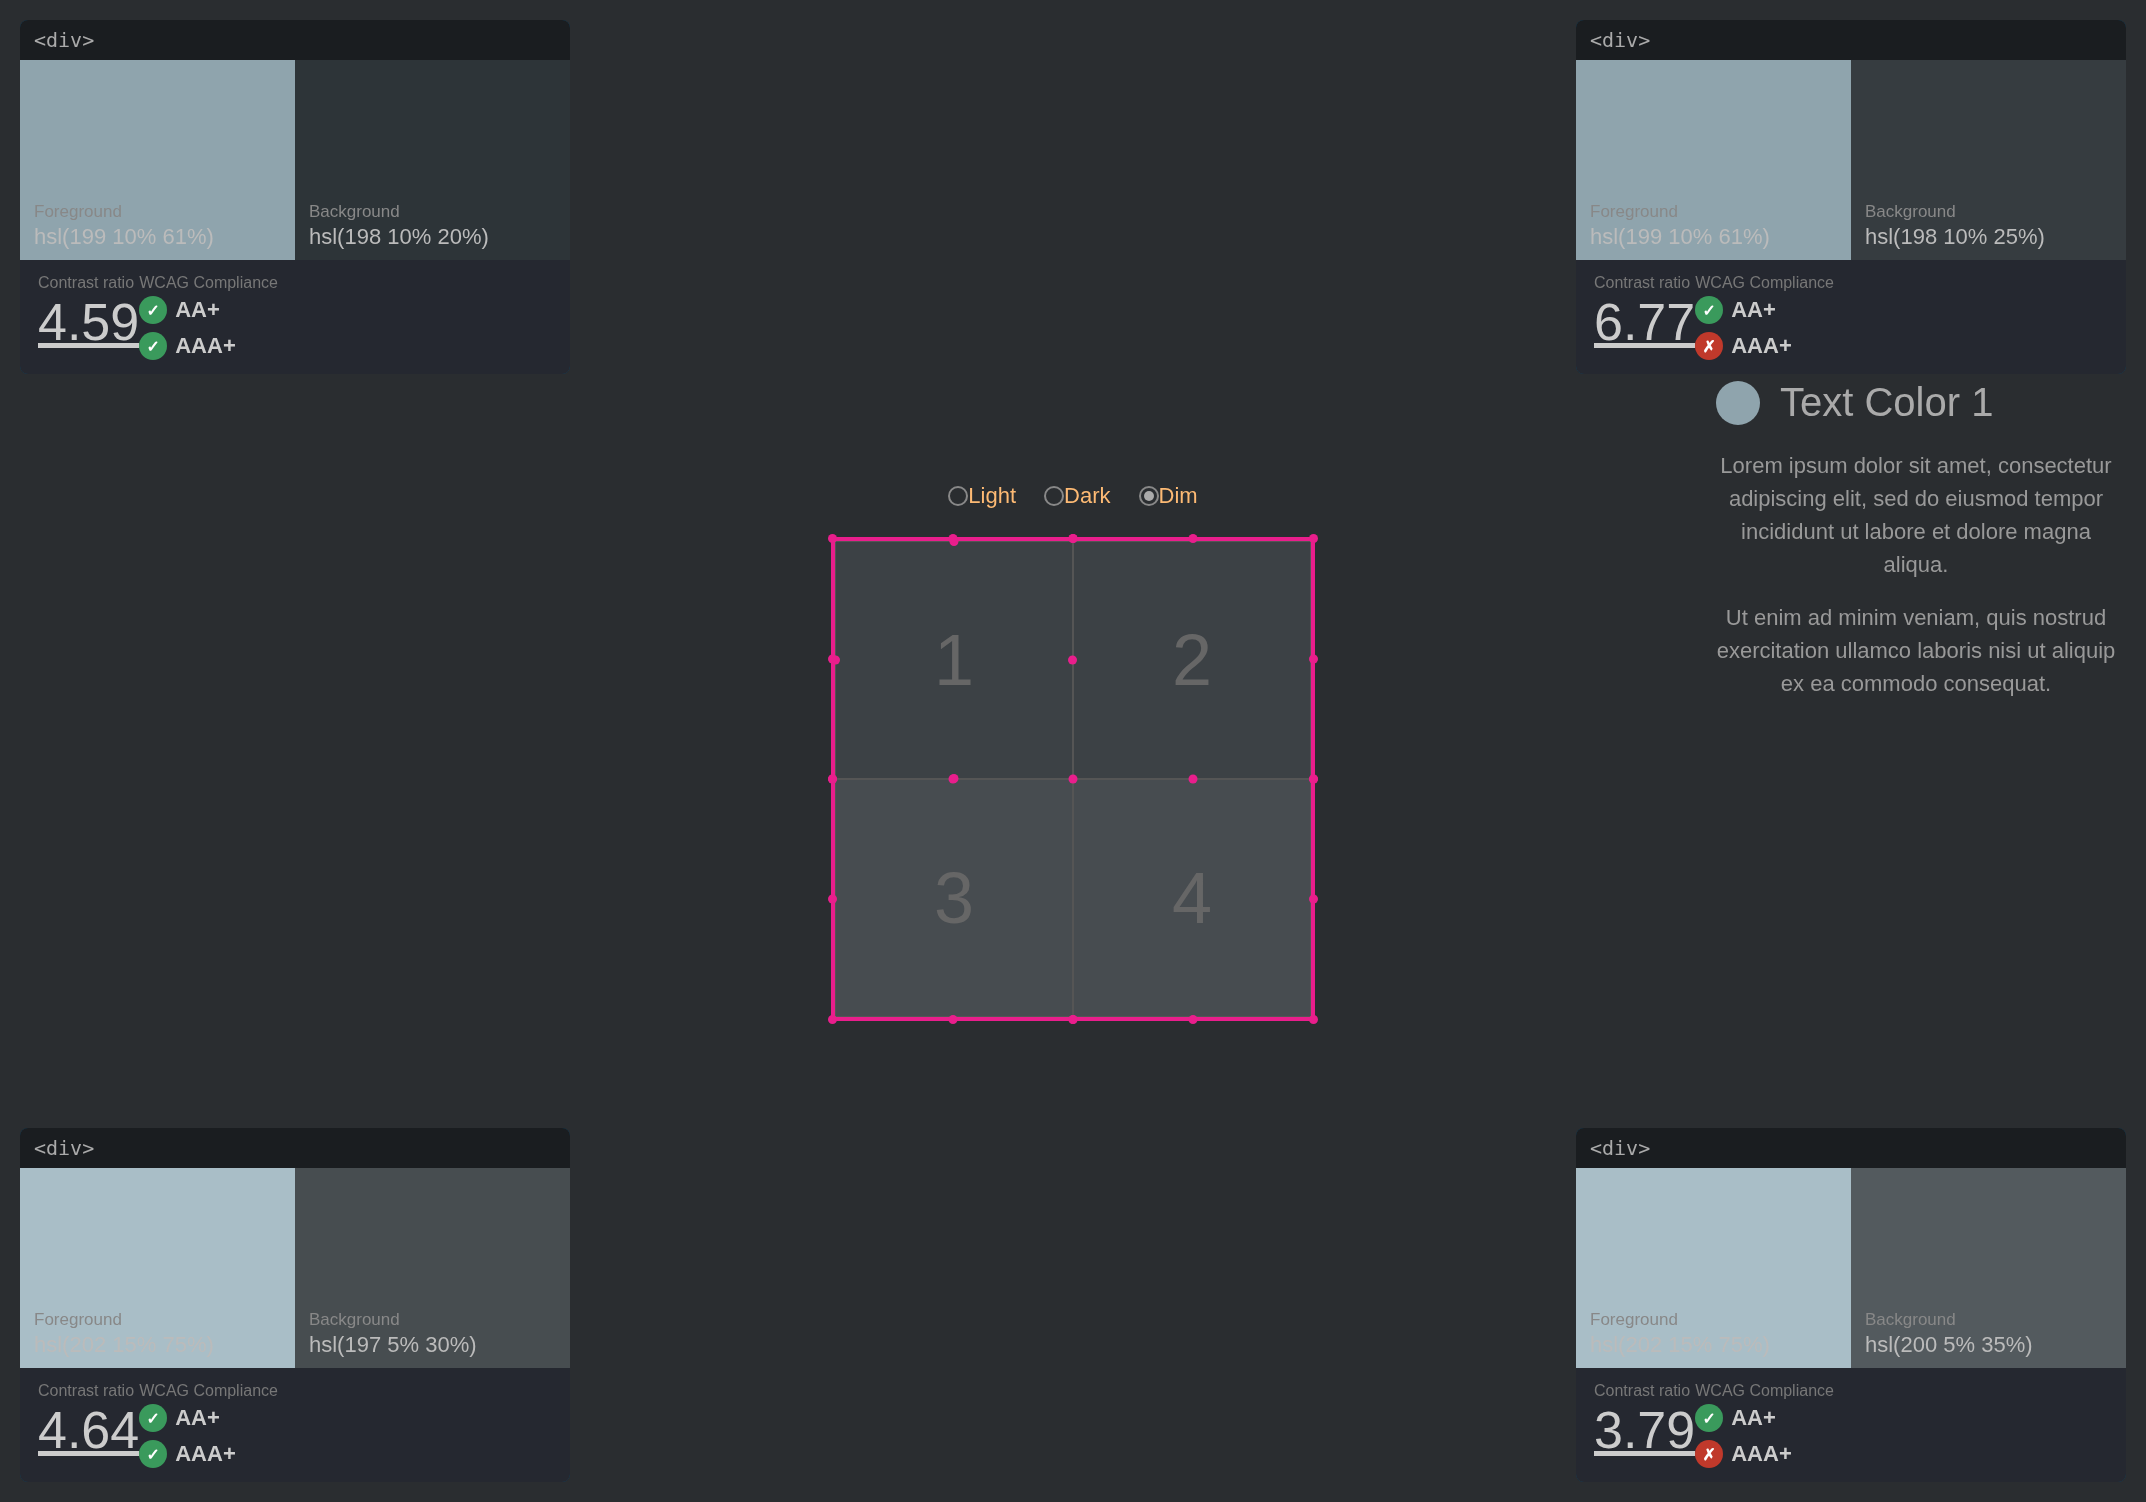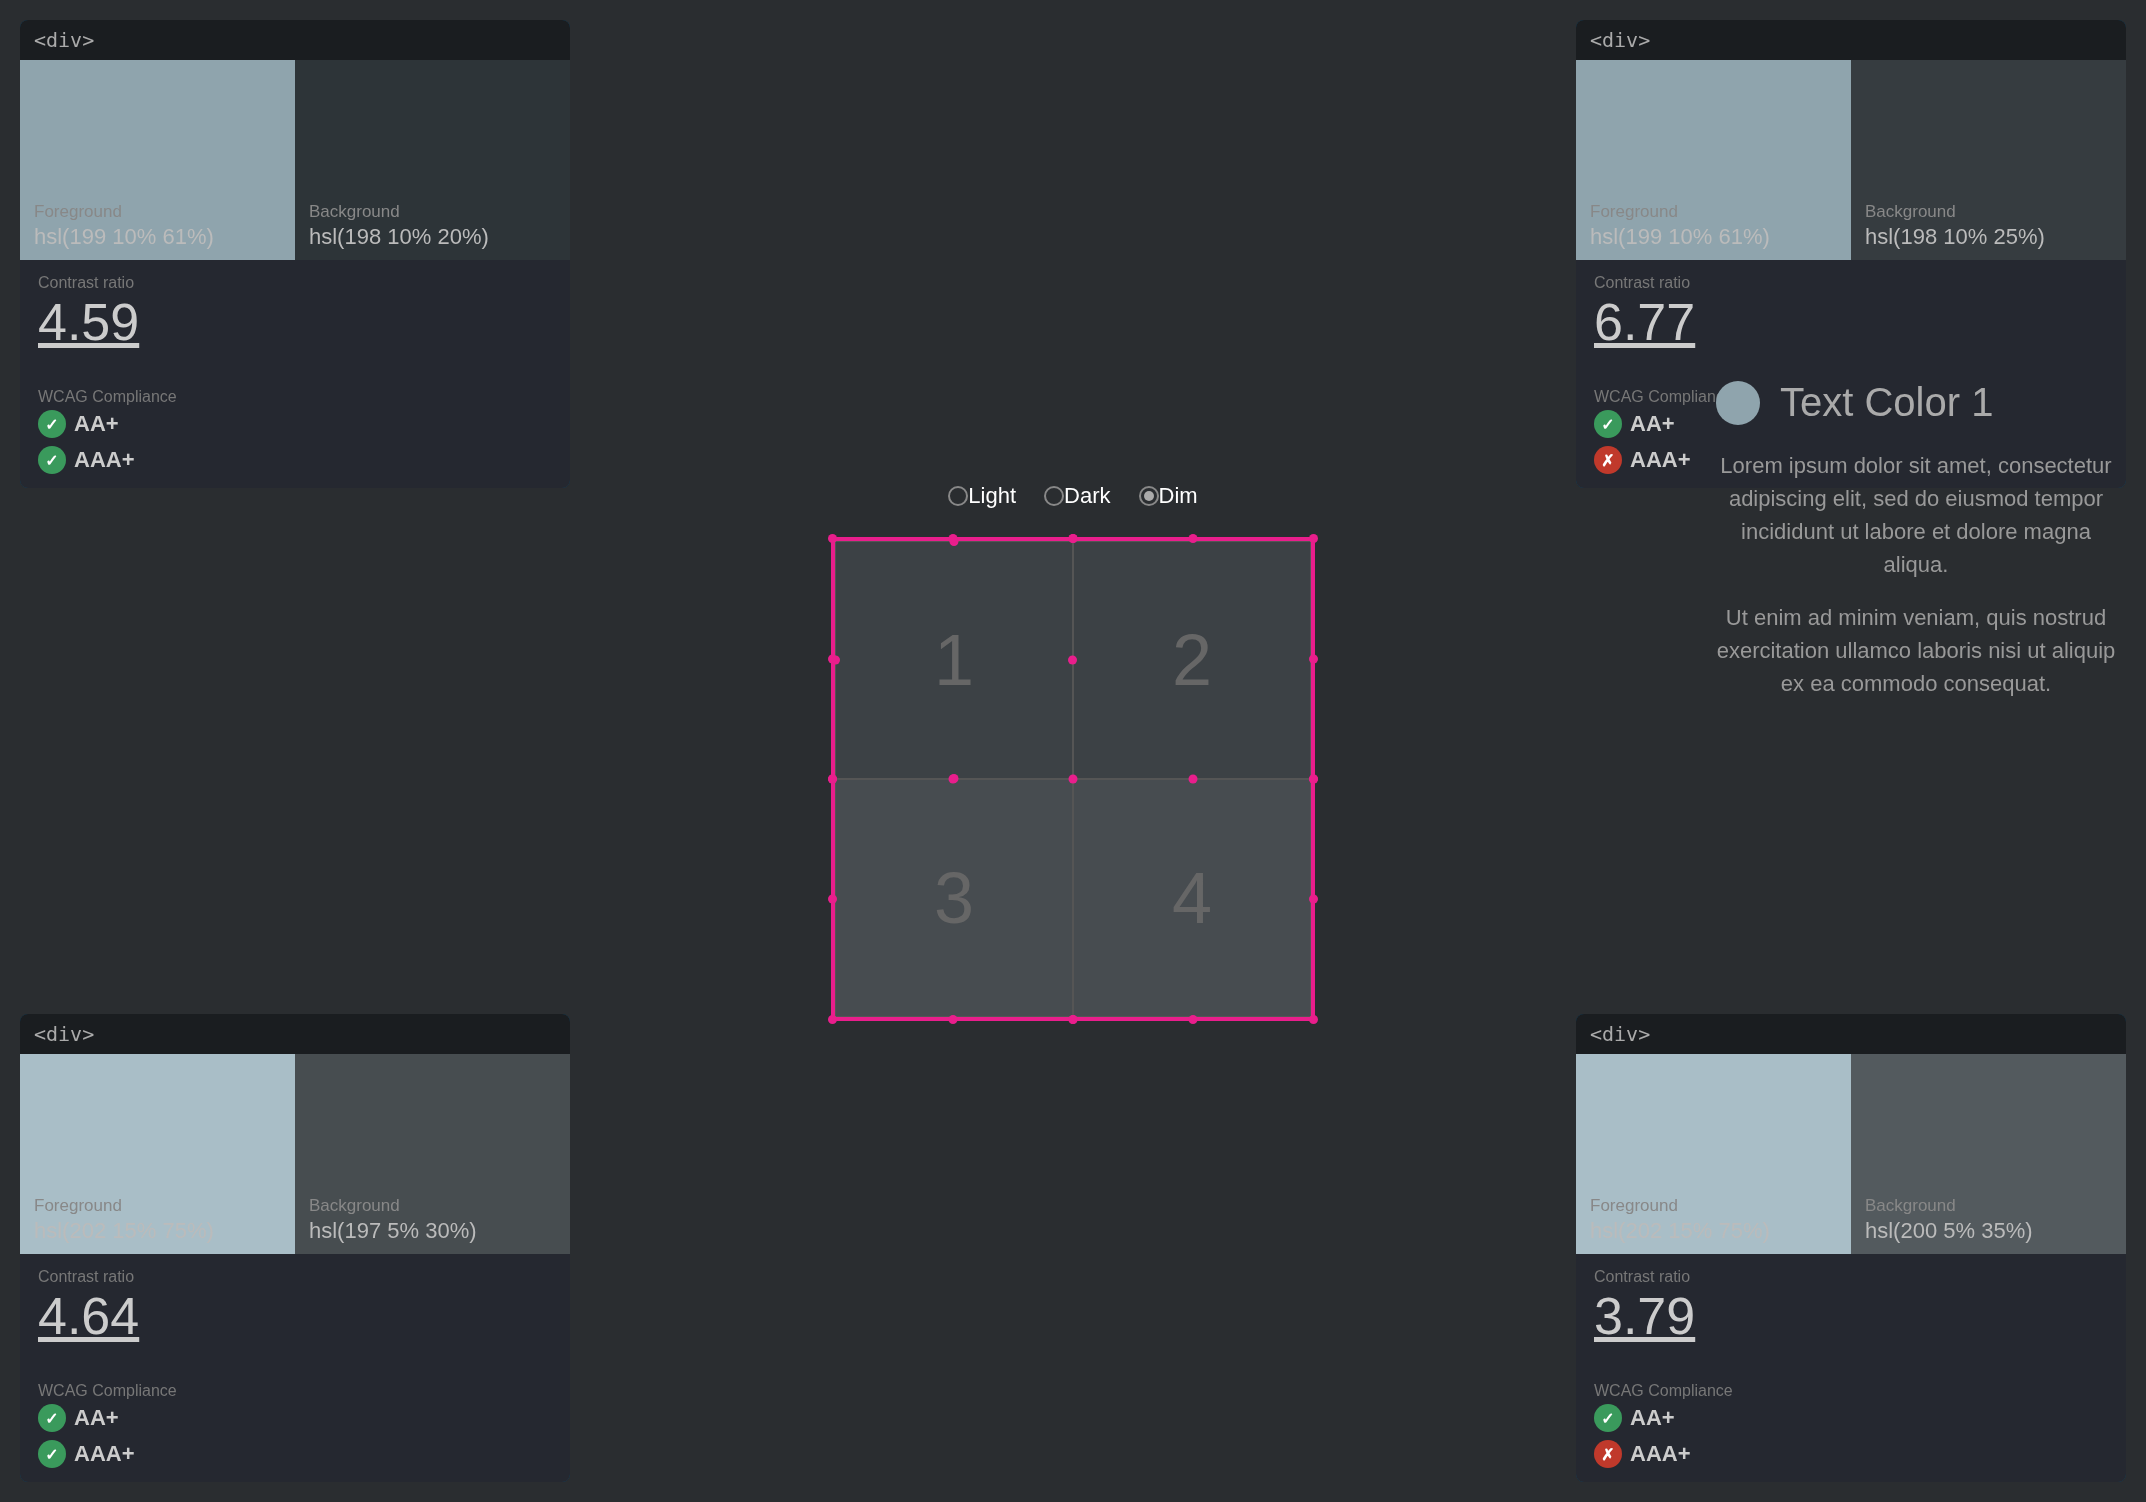--- a/index.html
+++ b/index.html
@@ -43,23 +43,21 @@
     .swatch-value {
       font-size: 22px;
       color: #bbb;
       font-weight: 500;
     }
 
     .card-stats {
       padding: 14px 18px;
       display: flex;
       align-items: flex-start;
-      gap: 40px;
       background: #252830;
-      flex-direction: column;
     }
 
     .stat-label {
       font-size: 16px;
       color: #777;
       margin-bottom: 4px;
     }
 
     .stat-value {
       font-size: 52px;
@@ -101,21 +99,21 @@
       display: flex;
       gap: 28px;
       align-items: center;
       margin-bottom: 30px;
     }
 
     .theme-option {
       display: flex;
       align-items: center;
       font-size: 22px;
-      color: #ffffff;
+      color: #fdba74;
       cursor: pointer;
     }
 
     .radio-circle {
       width: 20px;
       height: 20px;
       border-radius: 50%;
       border: 2px solid #888;
       background: transparent;
       display: flex;

